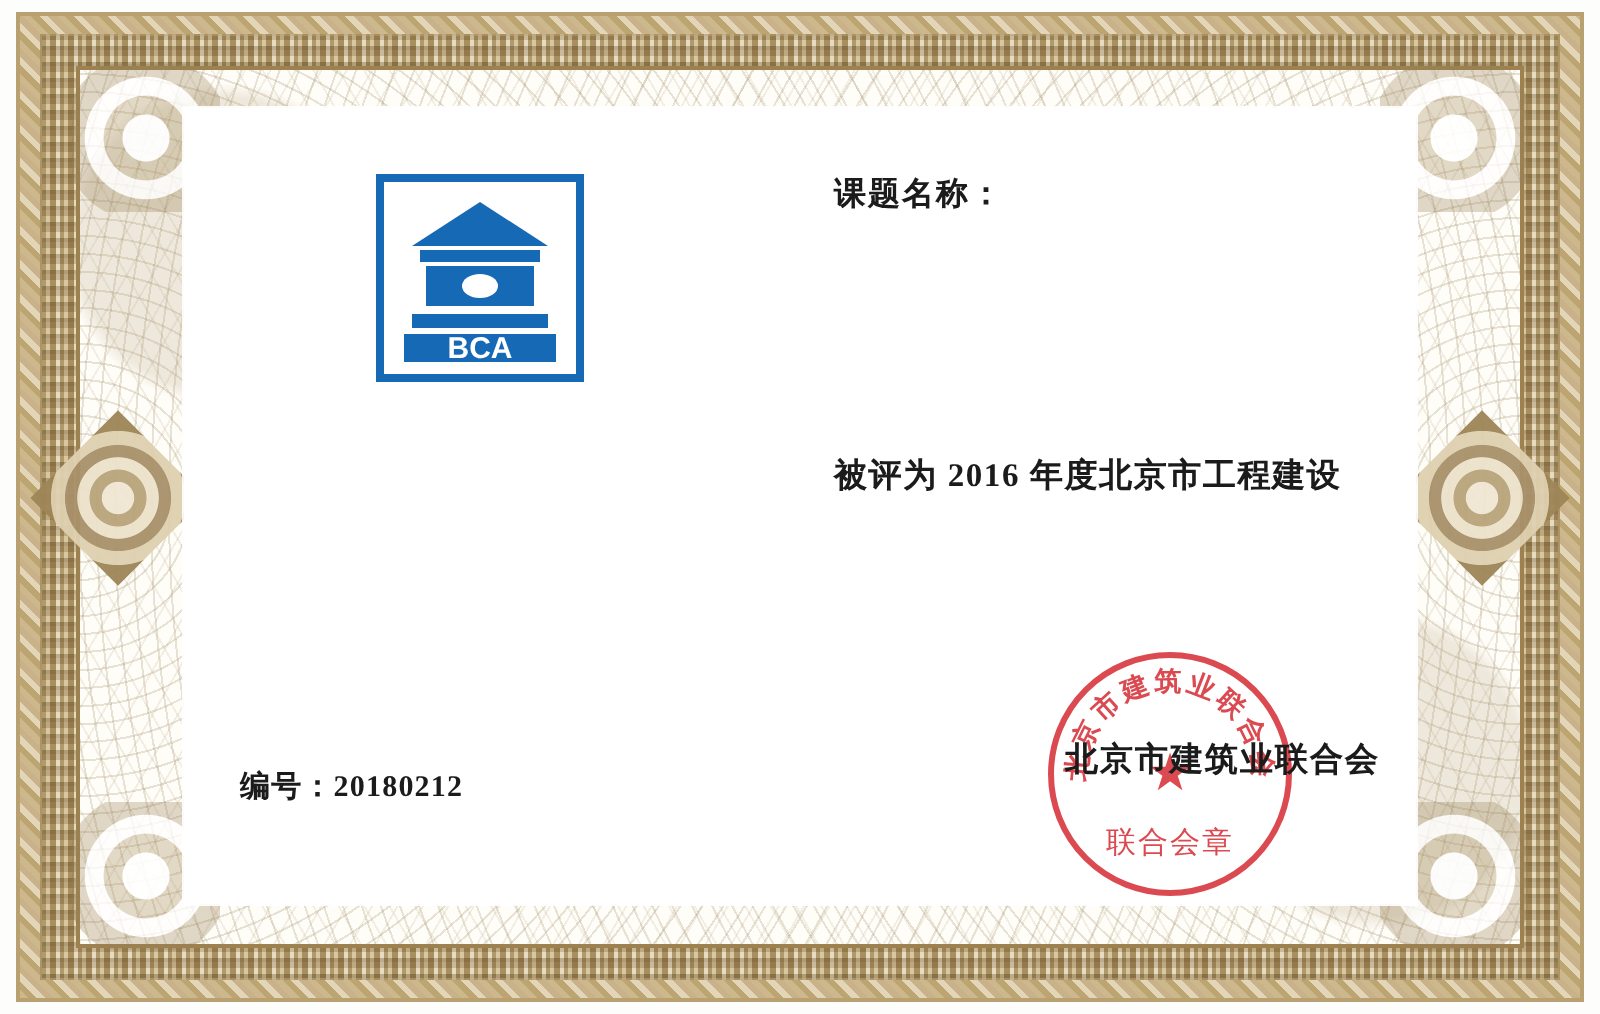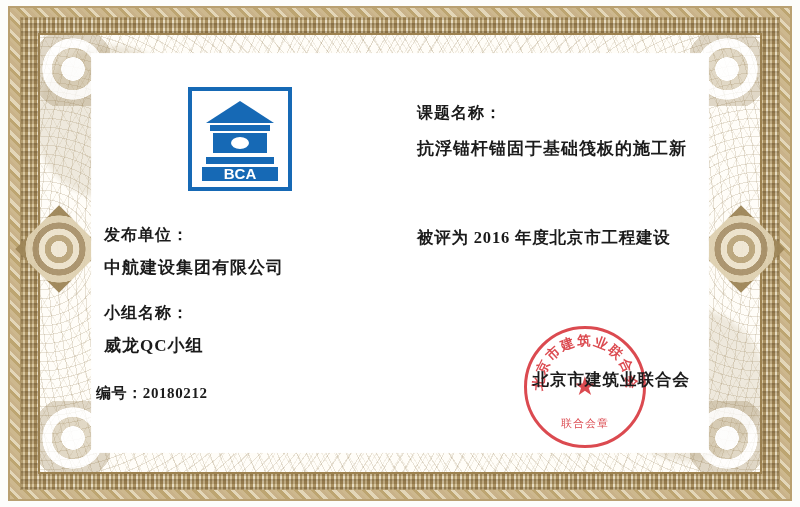--- a/index.html
+++ b/index.html
@@ -129,21 +129,21 @@
   .col-right {
     position: absolute;
     left: 325px;
     top: 33px;
     width: 295px;
     color: #1b1b1b;
   }
   .label {
     font-size: 16px;
     letter-spacing: 1px;
-    margin: 16px 0 10px 0;
+    margin: 0 0 10px 0;
     font-weight: 700;
   }
   .value {
     font-size: 17px;
     letter-spacing: 1px;
     margin: 0 0 24px 0;
     font-weight: 700;
   }
   .title-line {
     font-size: 17px;
@@ -164,21 +164,21 @@
     color: #1b1b1b;
   }
   .grade {
     display: inline-block;
     border-bottom: 1.5px solid #1b1b1b;
     padding: 0 7px 1px 7px;
     font-weight: 700;
   }
   .serial {
     position: absolute;
-    left: 4px;
+    left: 28px;
     top: 330px;
     font-size: 15px;
     letter-spacing: 0.6px;
     color: #1b1b1b;
     font-weight: 700;
   }
   .issuer {
     position: absolute;
     right: 18px;
     top: 312px;
@@ -222,21 +222,21 @@
     fill: #d4232a;
     letter-spacing: 2px;
     font-weight: 700;
   }
   .seal-bottom-text {
     position: absolute;
     left: 0;
     bottom: 14px;
     width: 116px;
     text-align: center;
-    font-size: 11px;
+    font-size: 15px;
     color: #d4232a;
     letter-spacing: 1px;
   }
 </style>
 </head>
 <body>
 
 <div class="certificate">
 
   <div class="frame-outer"></div>
@@ -263,33 +263,26 @@
         <rect x="25" y="46" width="54" height="20" fill="#1669b5"></rect>
         <ellipse cx="52" cy="56" rx="9" ry="6" fill="#ffffff"></ellipse>
         <rect x="18" y="70" width="68" height="7" fill="#1669b5"></rect>
         <rect x="14" y="80" width="76" height="14" fill="#1669b5"></rect>
         <text x="52" y="92" text-anchor="middle" font-family="Liberation Sans, sans-serif" font-size="15" font-weight="bold" fill="#ffffff">BCA</text>
       </svg>
     </div>
 
     <div class="col-right">
       <p class="label">课题名称：</p>
-      <p class="title-line">抗浮锚杆锚固于基础筏板的施工新</p>
     </div>
 
     <div class="award">
       <div>被评为 2016 年度北京市工程建设</div>
     </div>
 
-    <div class="col-left">
-      <p class="label">发布单位：</p>
-      <p class="value">中航建设集团有限公司</p>
-      <p class="label">小组名称：</p>
-      <p class="value">威龙QC小组</p>
-    </div>
 
     <div class="serial">编号：20180212</div>
 
     <div class="seal">
       <svg class="seal-ring-text" viewBox="0 0 116 116">
         <defs>
           <path id="sealArc" d="M 16,58 A 42,42 0 0 1 100,58"></path>
         </defs>
         <text text-anchor="middle">
           <textPath href="#sealArc" startOffset="50%">北京市建筑业联合会</textPath>

